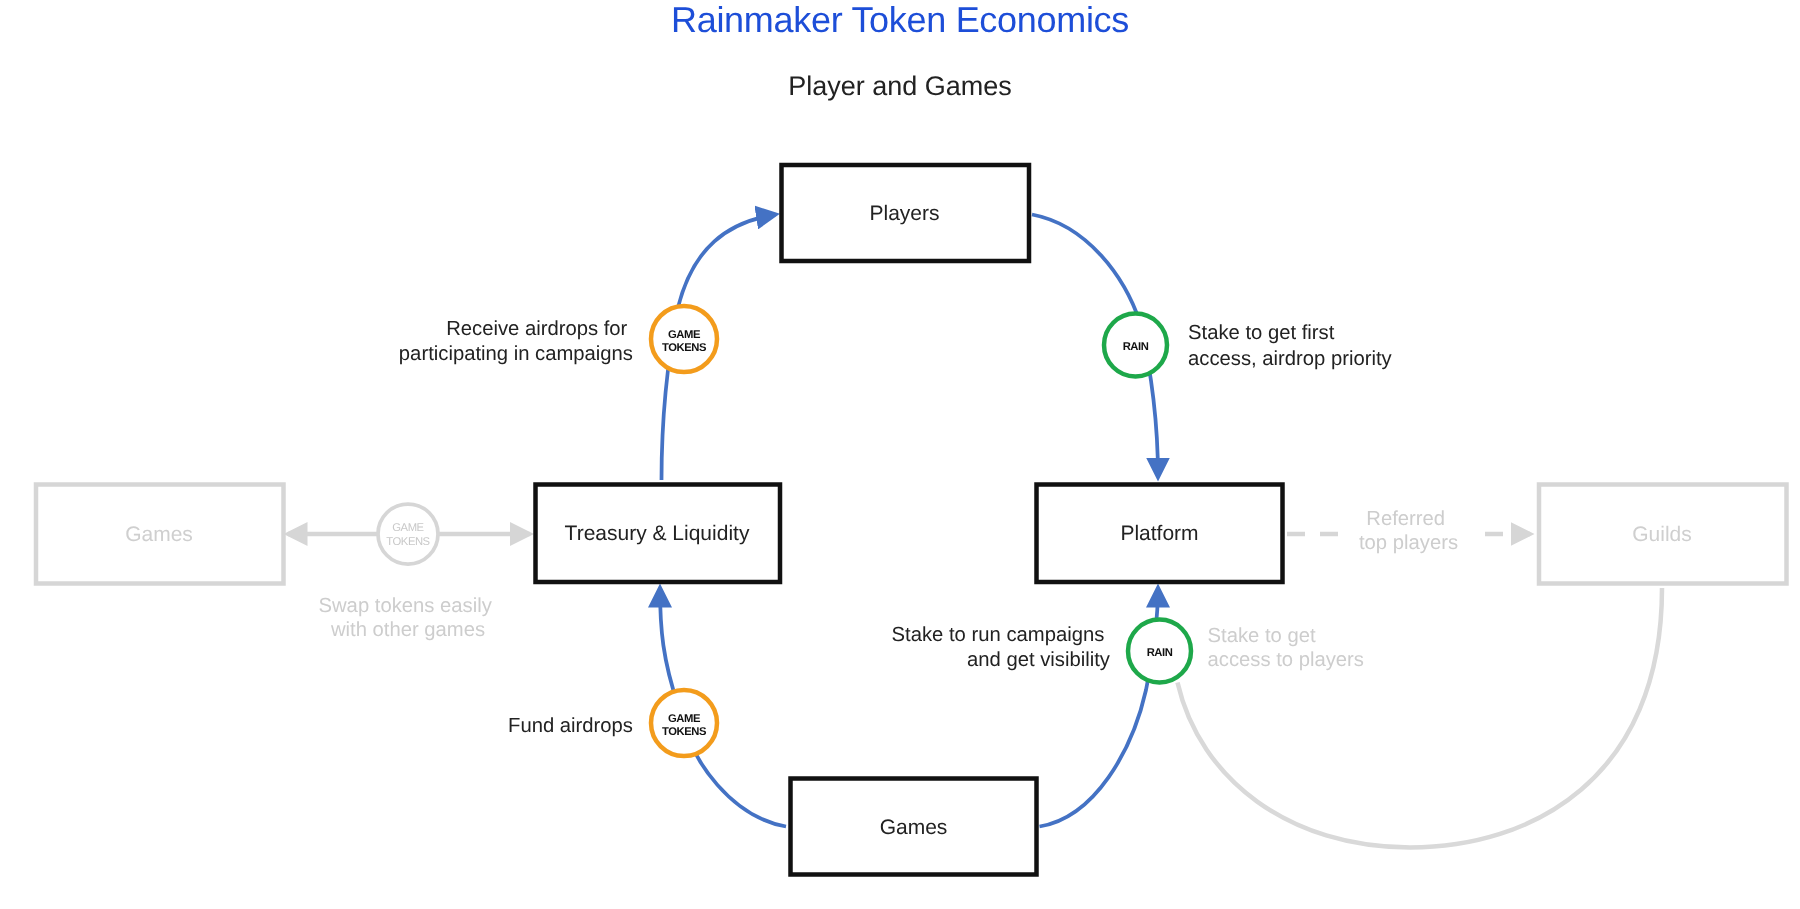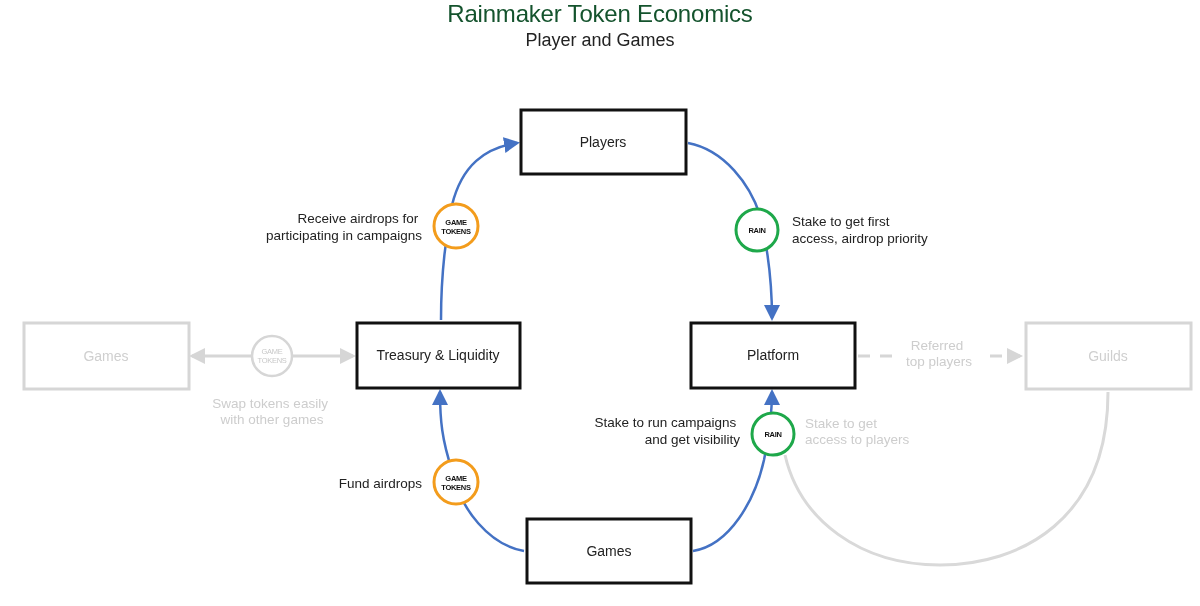--- a/index.html
+++ b/index.html
@@ -1,18 +1,18 @@
 <!DOCTYPE html>
 <html><head>
 <meta charset="utf-8">
 <style>
   html, body { margin: 0; padding: 0; background: #ffffff; }
   body { width: 1200px; height: 606px; position: relative; overflow: hidden; font-family: "Liberation Sans", "DejaVu Sans", sans-serif; color: #1a1a1a; }
-  .title { position: absolute; left: 0; width: 1200px; top: 0px; text-align: center; font-size: 24px; font-weight: 500; letter-spacing: -0.2px; color: #14532d; }
-  .subtitle { position: absolute; left: 0; width: 1200px; top: 30px; text-align: center; font-size: 18px; color: #222; }
+  .title { position: absolute; left: 0; width: 1200px; top: 0px; text-align: center; font-size: 24px; font-weight: 500; letter-spacing: -0.2px; color: #1d4ed8; }
+  .subtitle { position: absolute; left: 0; width: 1200px; top: 47px; text-align: center; font-size: 18px; color: #222; }
   svg.diagram { position: absolute; left: 0; top: 0; }
   .node-label { font-size: 14px; fill: #222; text-anchor: middle; dominant-baseline: middle; }
   .node-label.faded { fill: #cfcfcf; }
   .anno { font-size: 13.5px; fill: #222; }
   .anno.faded { fill: #cdcdcd; }
   .token-text { font-size: 7.5px; font-weight: bold; fill: #111; text-anchor: middle; letter-spacing: -0.3px; }
   .token-text.faded { fill: #c8c8c8; font-weight: normal; }
 </style>
 </head>
 <body>

